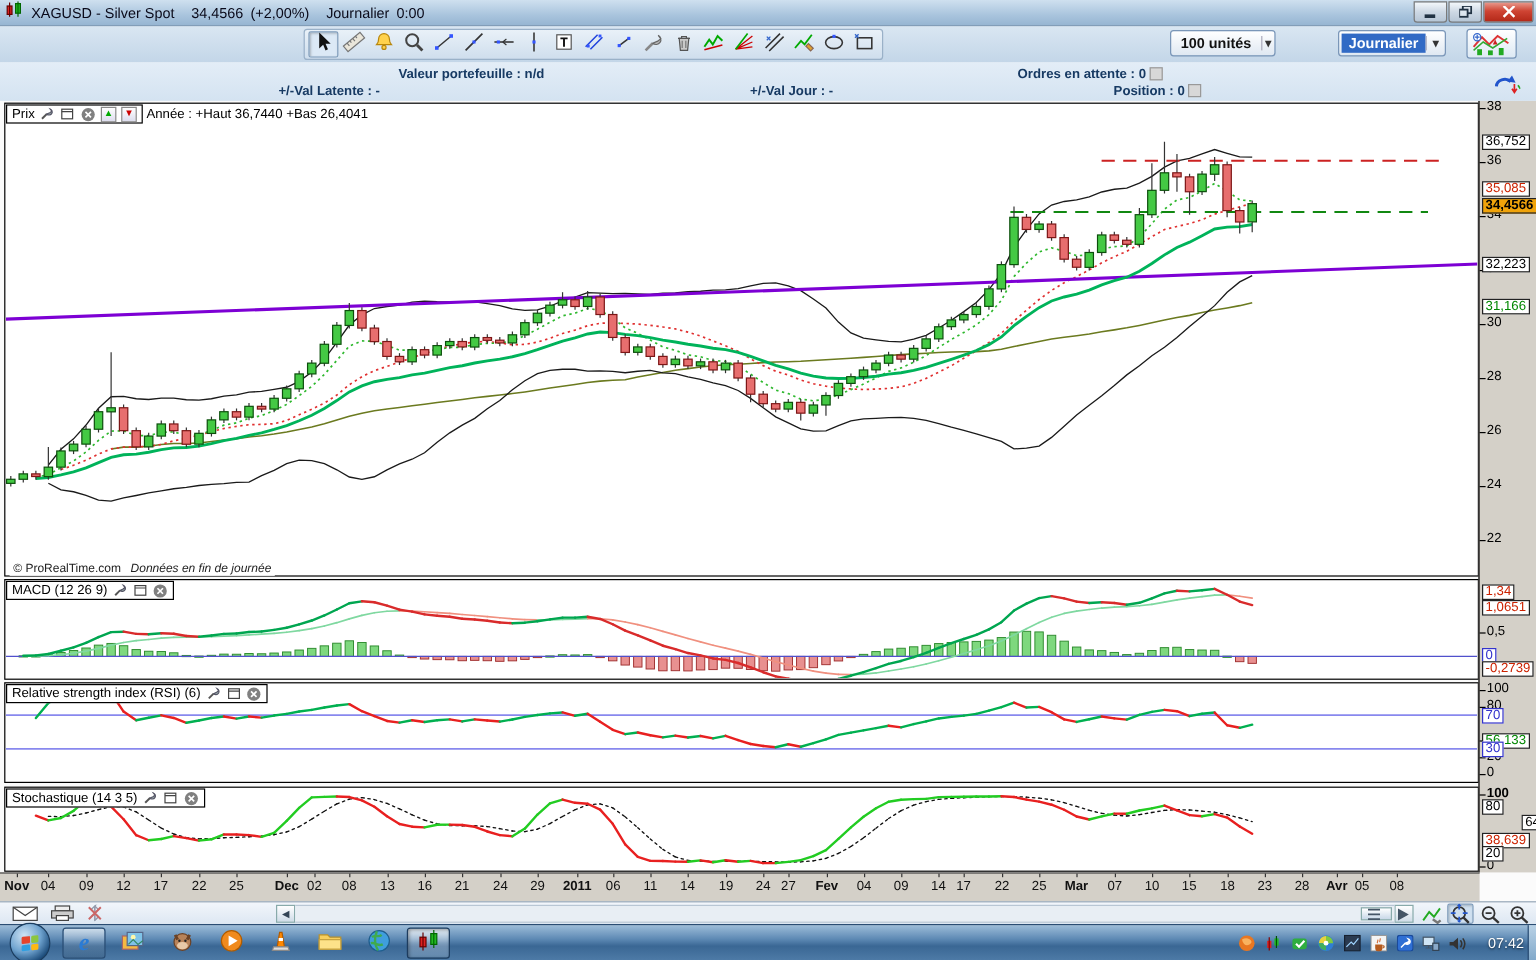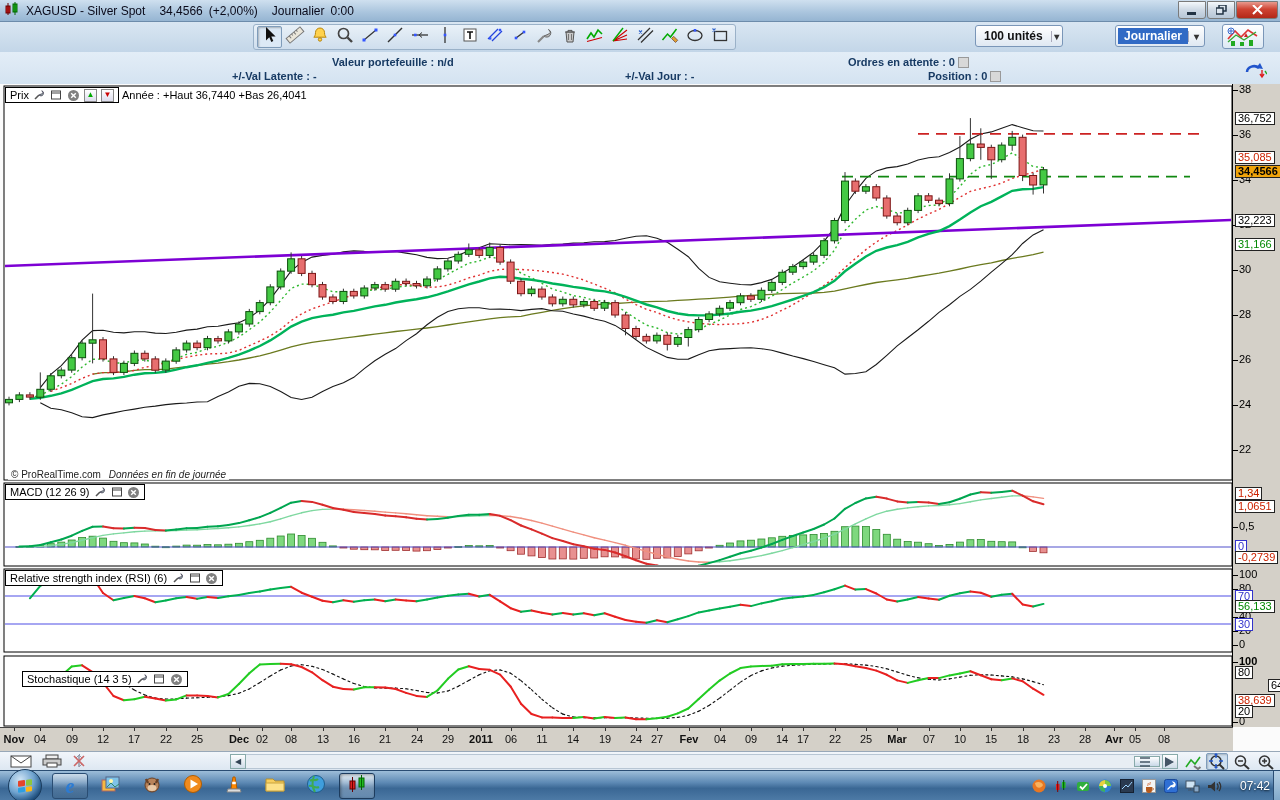--- a/index.html
+++ b/index.html
@@ -46,21 +46,21 @@
   
   #chart-region{position:absolute;left:0;top:84px;width:1280px;height:667px;background:#fbfbfb;}
   #chart-svg{position:absolute;left:0;top:0;z-index:1;}
   #gutter{position:absolute;left:1232px;top:0px;width:56px;height:643px;background:#d4d0c8;
     border-left:1px solid #000;z-index:2;}
   .gtick{position:absolute;left:0;width:5px;height:1px;background:#000;}
   .glabel{position:absolute;left:6px;font-size:11px;color:#000;white-space:nowrap;line-height:11px;}
   .glabel.box,.glabel.red-box,.glabel.green-box,.glabel.blue-box,.glabel.last-price{
     left:2px;background:#fff;border:1px solid #222;padding:0 2px;font-size:11px;}
   .glabel.red-box{color:#cc2200;}
-  .glabel.green-box{color:#008800;}
+  .glabel.green-box{color:#008800;margin-top:11px;}
   .glabel.blue-box{color:#3333cc;border-color:#3333cc;}
   .glabel.last-price{background:#f0a30a;font-weight:bold;color:#000;}
   .glabel.bold{font-weight:bold;}
   #x-axis{position:absolute;left:0;top:643px;width:1233px;height:24px;background:#d4d0c8;
     border-top:1px solid #444;z-index:2;}
   .xlab{position:absolute;top:5px;transform:translateX(-50%);font-size:11px;color:#111;}
   .xlab.bold{font-weight:bold;}
   .xtick{position:absolute;top:0;width:1px;height:3px;background:#333;}
   .panel-header{position:absolute;display:flex;align-items:center;gap:4px;height:16px;
     background:#fff;border:1px solid #000;padding:0 4px;font-size:11px;color:#000;z-index:3;white-space:nowrap;}
@@ -1126,21 +1126,21 @@
             <path d="M1.5 4 h9" stroke="#444"></path>
           </svg>
         </span>
         <span class="ph-ic">
           <svg width="13" height="13" viewBox="0 0 13 13">
             <circle cx="6.5" cy="6.5" r="5.5" fill="#808080"></circle>
             <path d="M4.2 4.2 L8.8 8.8 M8.8 4.2 L4.2 8.8" stroke="#fff" stroke-width="1.4"></path>
           </svg>
         </span>
       </div>
-      <div class="panel-header" style="left: 22px; top: 573px; margin-top: 14px;">
+      <div class="panel-header" style="left: 5px; top: 573px;">
         <span>Stochastique (14 3 5)</span>
         <span class="ph-ic">
           <svg width="12" height="12" viewBox="0 0 12 12">
             <path d="M2 10 L6 6" stroke="#555" stroke-width="1.6"></path>
             <path d="M6 6 a2.6 2.6 0 1 0 2.8-4.2 l1.4 1.8 -1.7 1.3 Z" fill="#9aa" stroke="#556"></path>
           </svg>
         </span>
         <span class="ph-ic">
           <svg width="12" height="12" viewBox="0 0 12 12">
             <rect x="1.5" y="2" width="9" height="8" fill="#fff" stroke="#444"></rect>

